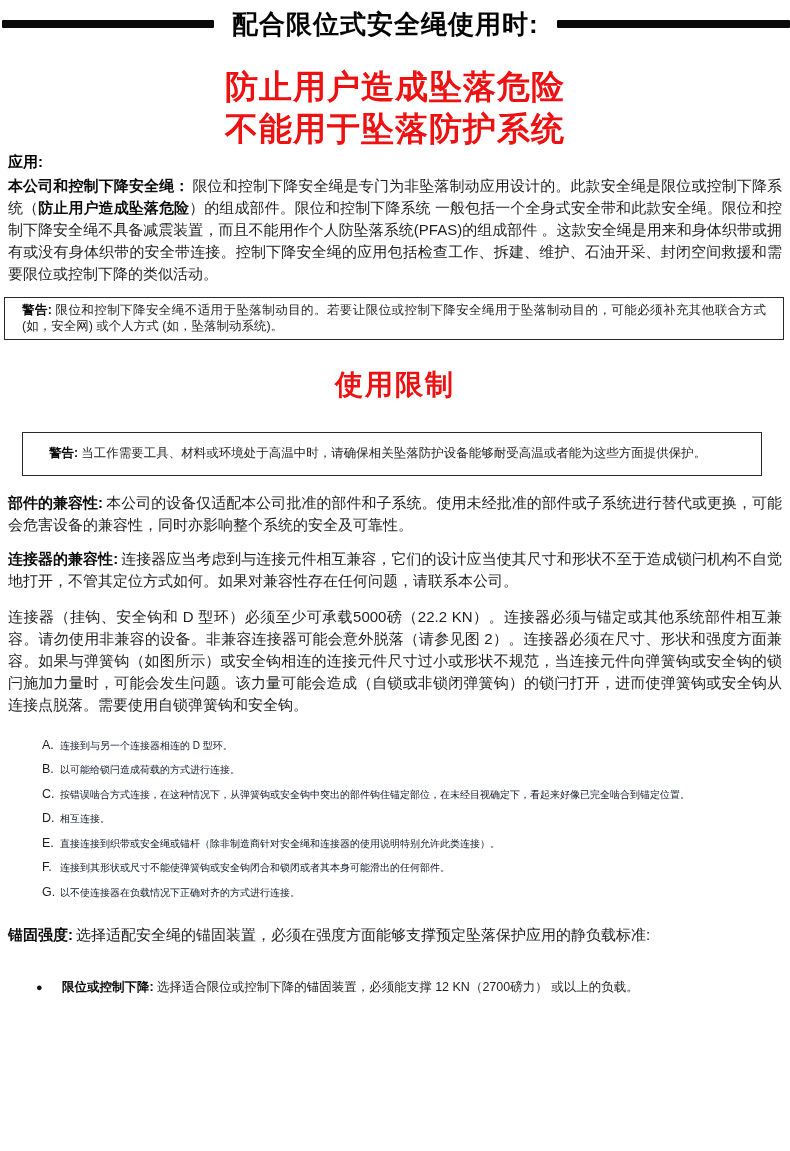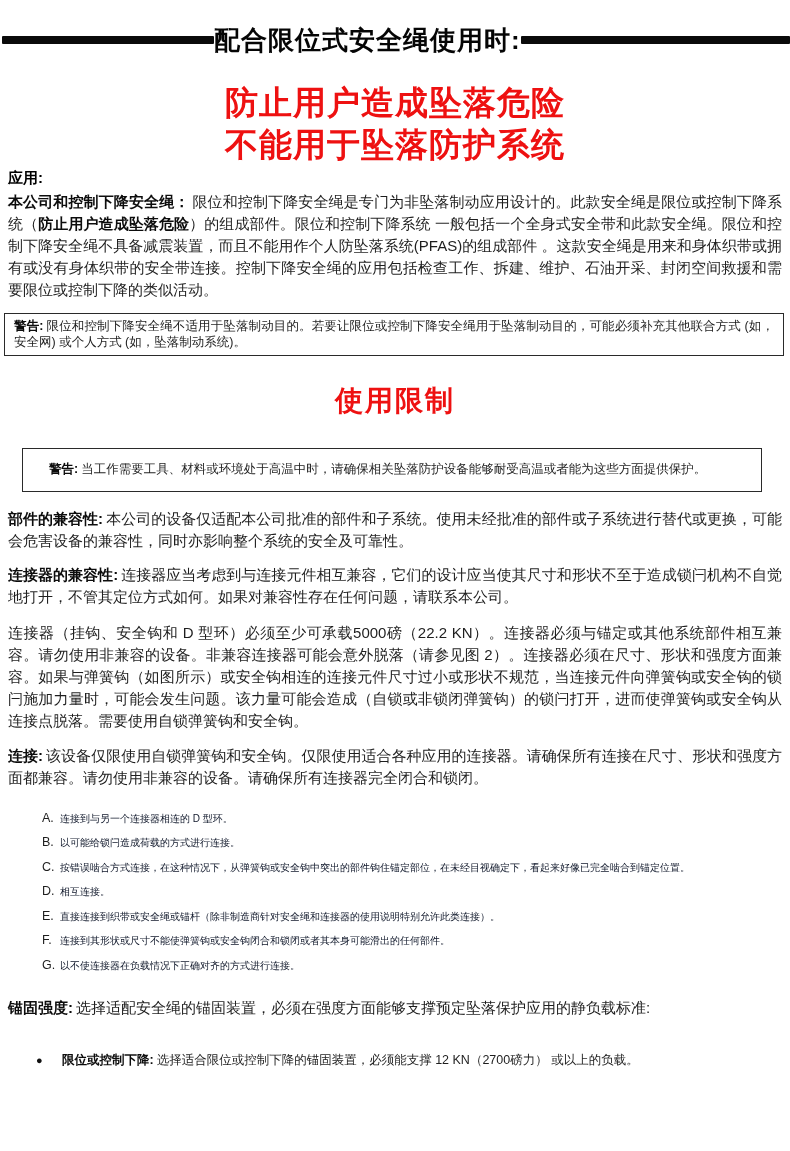--- a/index.html
+++ b/index.html
@@ -8,42 +8,42 @@
     width:790px;height:1151px;
     margin:0 auto;
     background:#ffffff;
     overflow:hidden;
     box-sizing:border-box;
     padding:0 8px;
     font-family:"Liberation Sans",sans-serif;
     color:#1e1e1e;
   }
   
-  .header-row{display:flex;align-items:center;padding-top:24px;text-align:center;}
+  .header-row{display:flex;align-items:center;gap:18px;padding-top:8px;text-align:center;}
   .hbar{height:8px;background:#0a0a0a;border-radius:1px;}
   .hbar-left{width:212px;margin-left:-6px;}
   .hbar-right{flex:1;margin-right:-8px;}
   .header-title{
     font-size:26px;font-weight:700;color:#050505;
     white-space:nowrap;letter-spacing:1px;line-height:32px;
   }
   
   .banner{margin-top:26px;text-align:center;color:#ee1111;
     font-size:33px;line-height:42px;font-weight:600;letter-spacing:1px;}
   
   .label-line{margin-top:4px;font-size:15px;font-weight:700;color:#000000;line-height:16px;}
   .para{font-size:15px;line-height:22px;color:#1e1e1e;text-align:justify;}
   .para b,.lead{font-weight:700;color:#0d0d0d;}
   .lead{margin-right:3px;}
   .p-app{margin-top:5px;}
   .warning-box{
     border:1.5px solid #2a2a2a;background:#ffffff;
     font-size:12.5px;line-height:15.5px;text-align:justify;
   }
-  .warning-box-1{margin:12px -2px 0 -4px;padding:5px 9px;}
+  .warning-box-1{margin:12px -2px 0 -4px;padding:5px 17px;}
   .warning-box-2{margin:24px 20px 0 14px;padding:13px 26px;}
   .section-title{
     margin-top:22px;text-align:center;color:#ee1111;
     font-size:28px;line-height:46px;font-weight:600;letter-spacing:2px;
   }
   .p-load{margin-top:28px;}
   .p-env{margin-top:19px;}
   .p-parts{margin-top:16px;}
   .p-connspec{margin-top:12px;}
   .p-connectors{margin-top:14px;}
@@ -84,21 +84,20 @@
 
 
   <div class="warning-box warning-box-2"><b class="lead">警告:</b><span>当工作需要工具、材料或环境处于高温中时，请确保相关坠落防护设备能够耐受高温或者能为这些方面提供保护。</span></div>
 
   <div class="para p-parts"><b class="lead">部件的兼容性:</b><span>本公司的设备仅适配本公司批准的部件和子系统。使用未经批准的部件或子系统进行替代或更换，可能会危害设备的兼容性，同时亦影响整个系统的安全及可靠性。</span></div>
 
   <div class="para p-connspec"><b class="lead">连接器的兼容性:</b><span>连接器应当考虑到与连接元件相互兼容，它们的设计应当使其尺寸和形状不至于造成锁闩机构不自觉地打开，不管其定位方式如何。如果对兼容性存在任何问题，请联系本公司。</span></div>
 
   <div class="para p-connectors">连接器（挂钩、安全钩和 D 型环）必须至少可承载5000磅（22.2 KN）。连接器必须与锚定或其他系统部件相互兼容。请勿使用非兼容的设备。非兼容连接器可能会意外脱落（请参见图 2）。连接器必须在尺寸、形状和强度方面兼容。如果与弹簧钩（如图所示）或安全钩相连的连接元件尺寸过小或形状不规范，当连接元件向弹簧钩或安全钩的锁闩施加力量时，可能会发生问题。该力量可能会造成（自锁或非锁闭弹簧钩）的锁闩打开，进而使弹簧钩或安全钩从连接点脱落。需要使用自锁弹簧钩和安全钩。</div>
 
-  <div class="para p-connection"><b class="lead">连接:</b><span>该设备仅限使用自锁弹簧钩和安全钩。仅限使用适合各种应用的连接器。请确保所有连接在尺寸、形状和强度方面都兼容。请勿使用非兼容的设备。请确保所有连接器完全闭合和锁闭。</span></div>
 
 
   <div class="improper-list">
     <div class="li-row">
         <span class="li-letter">A.</span>
         <span class="li-text">连接到与另一个连接器相连的 D 型环。</span>
       </div>
     <div class="li-row">
         <span class="li-letter">B.</span>
         <span class="li-text">以可能给锁闩造成荷载的方式进行连接。</span>

